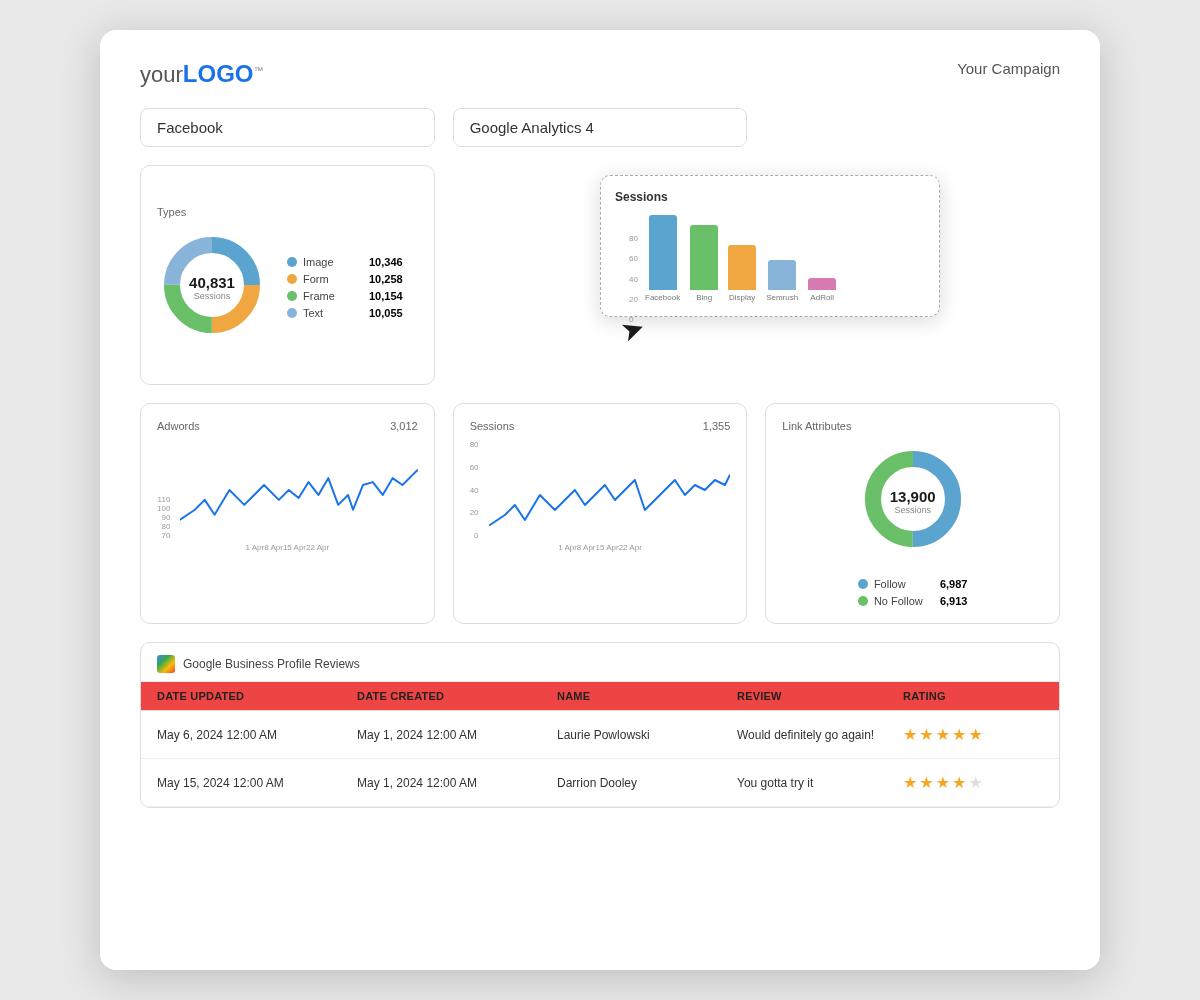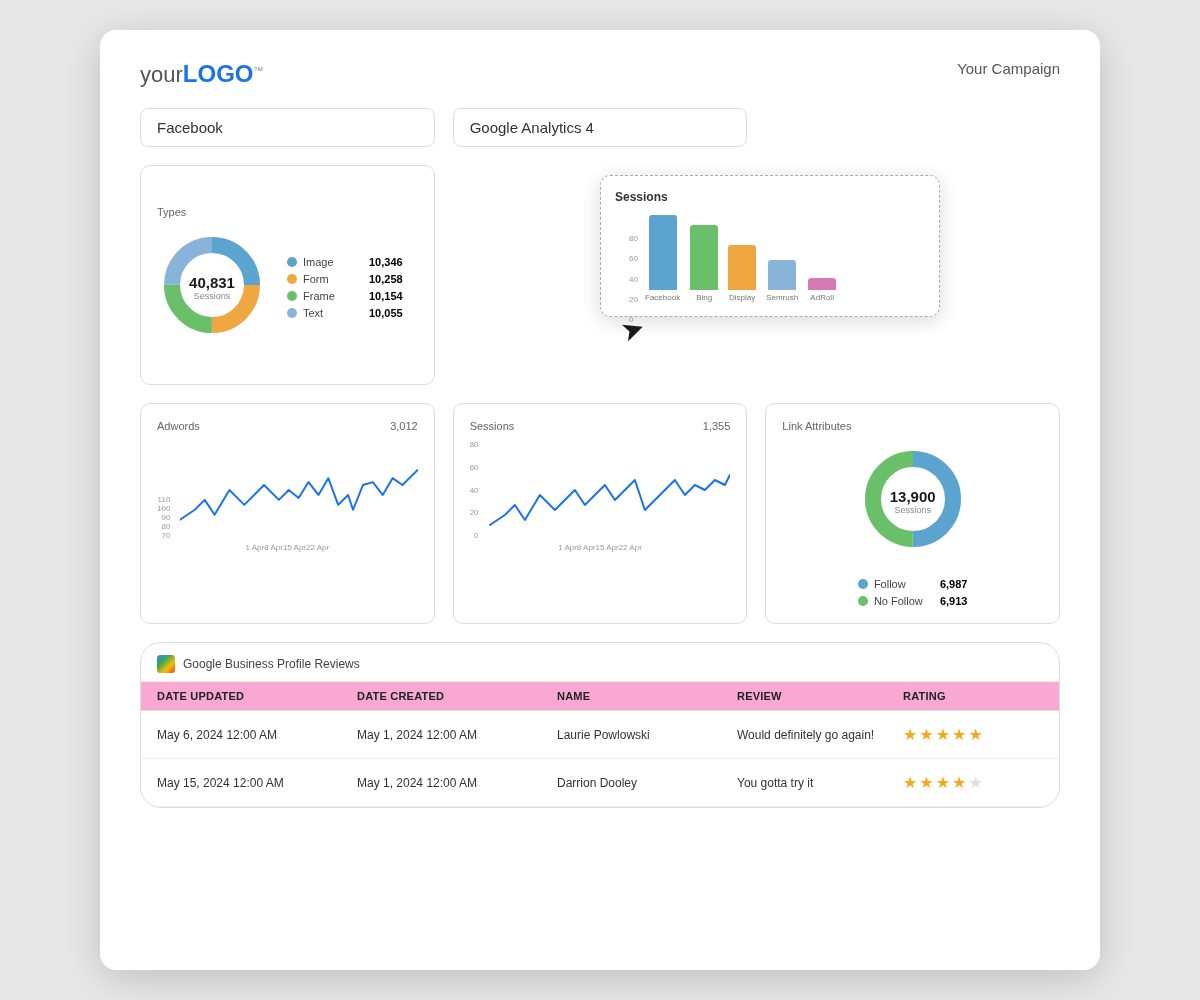--- a/index.html
+++ b/index.html
@@ -215,21 +215,21 @@
       display: flex;
       flex-direction: column;
       justify-content: space-between;
       height: 90px;
       font-size: 8px;
       color: #999;
     }
     
     .reviews-section {
       border: 1.5px solid #ddd;
-      border-radius: 21px;
+      border-radius: 10px;
       overflow: hidden;
       margin-top: 6px;
     }
     .reviews-header-row {
       display: flex;
       align-items: center;
       gap: 8px;
       padding: 12px 16px 8px;
       border-bottom: 1px solid #eee;
     }
@@ -240,21 +240,21 @@
       border-radius: 3px;
       flex-shrink: 0;
     }
     .reviews-title {
       font-size: 12px;
       color: #444;
     }
     .table-header {
       display: grid;
       grid-template-columns: 200px 200px 180px 1fr 140px;
-      background: #f9a8d4;
+      background: #ef4444;
       border-bottom: 1.5px solid #ddd;
       padding: 8px 16px;
     }
     .table-header-cell {
       font-size: 11px;
       font-weight: 700;
       color: #222;
       text-transform: uppercase;
       letter-spacing: 0.02em;
     }

